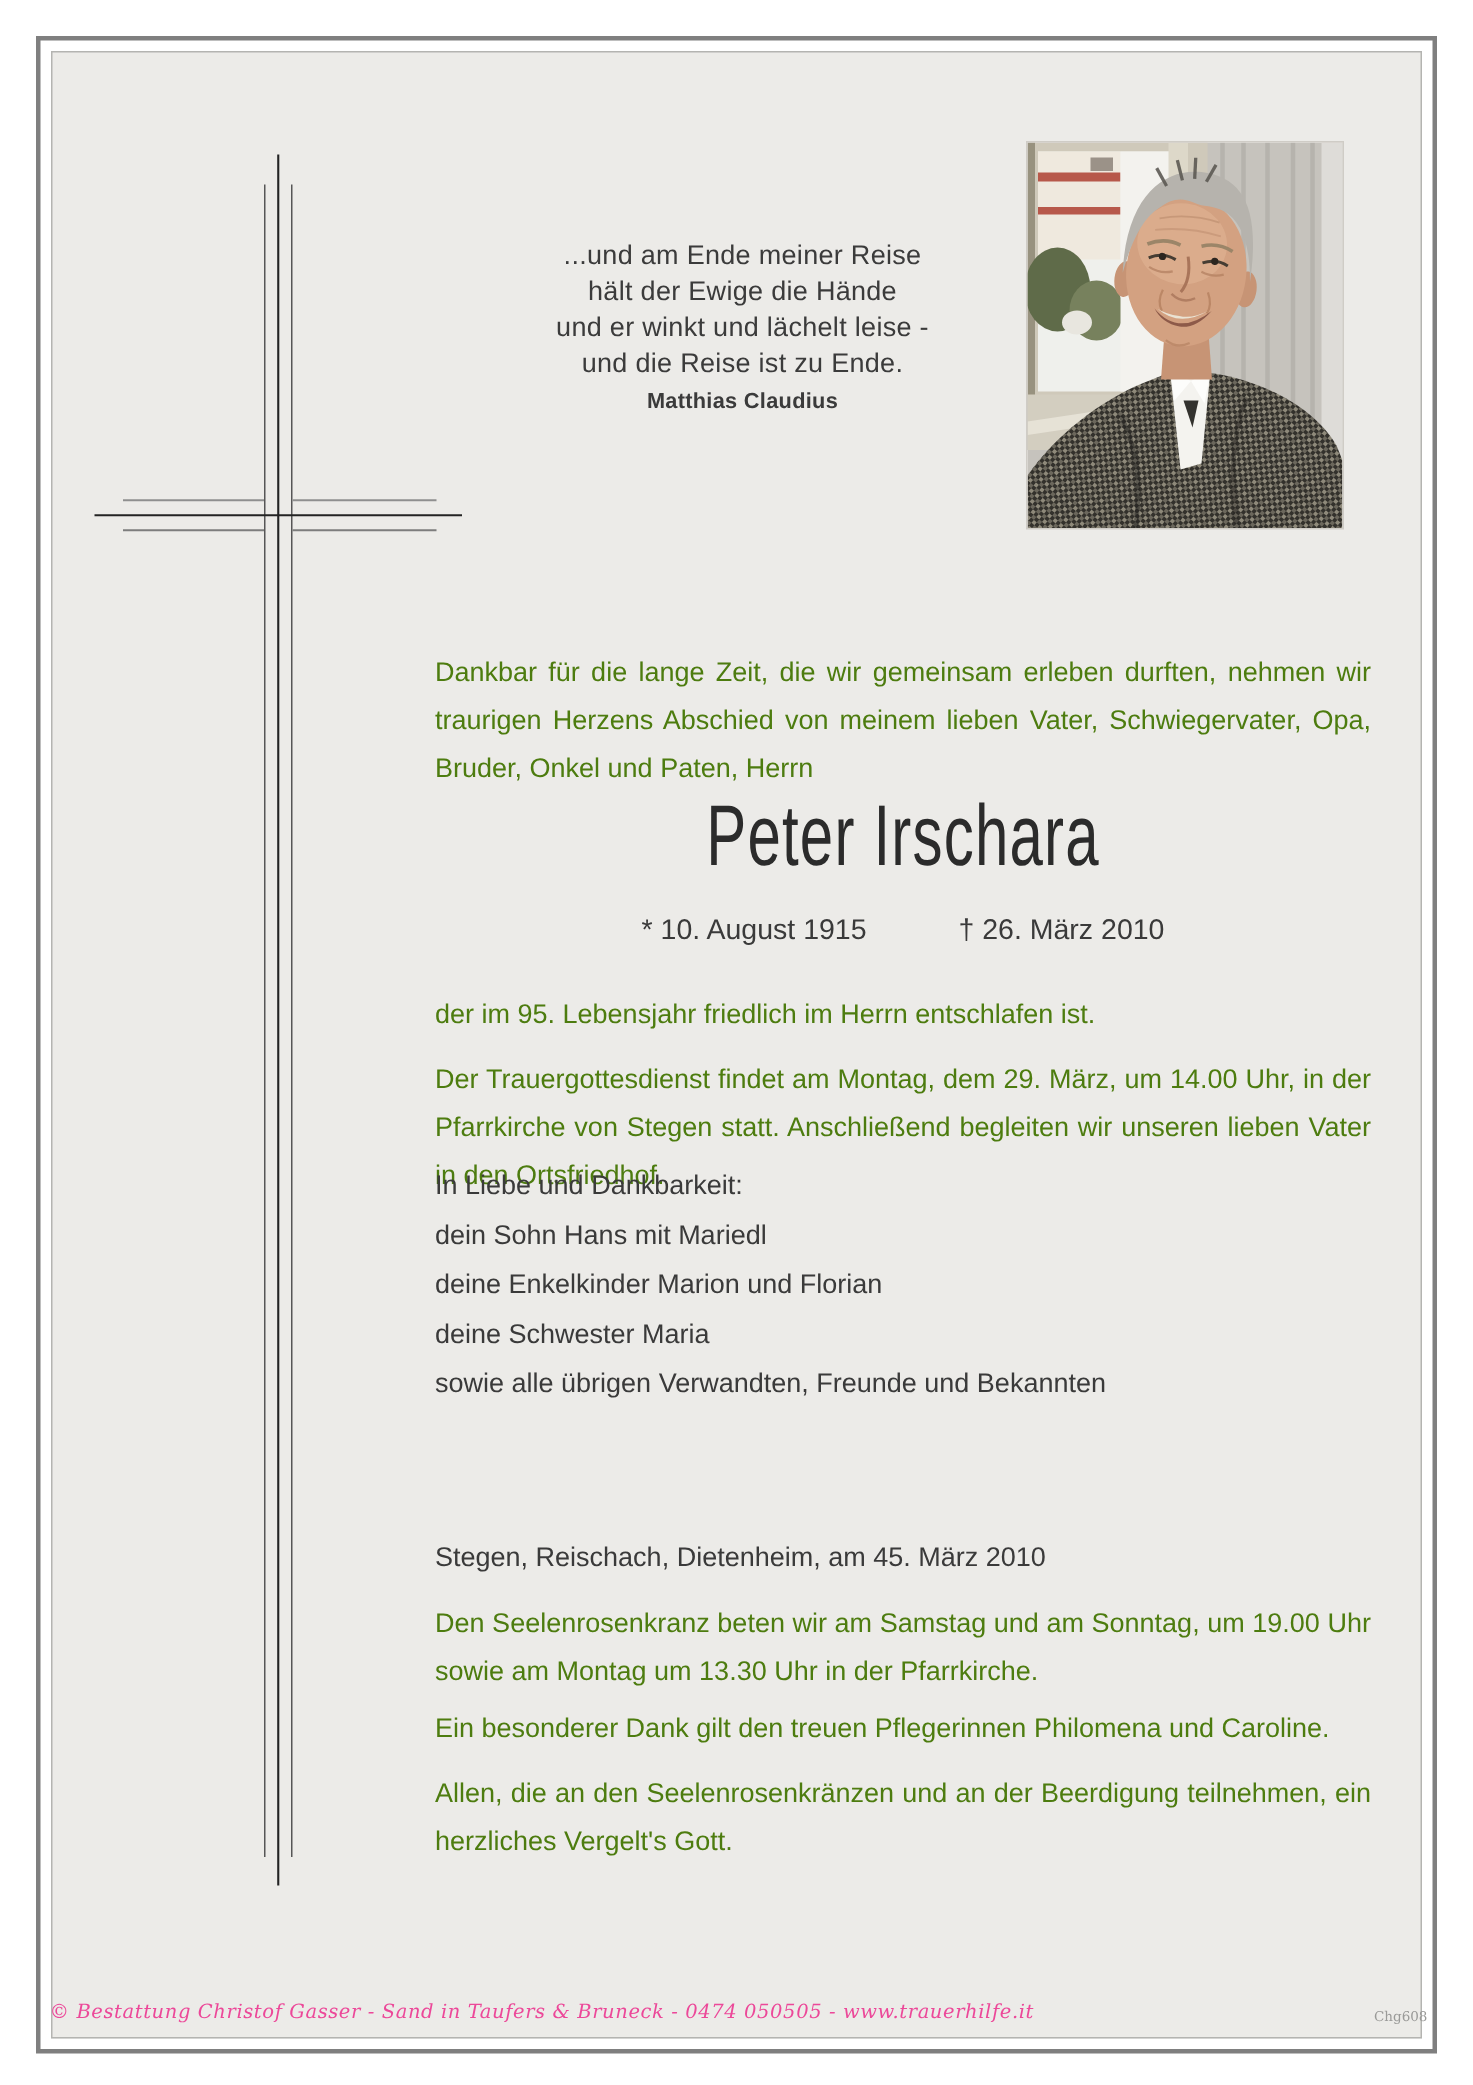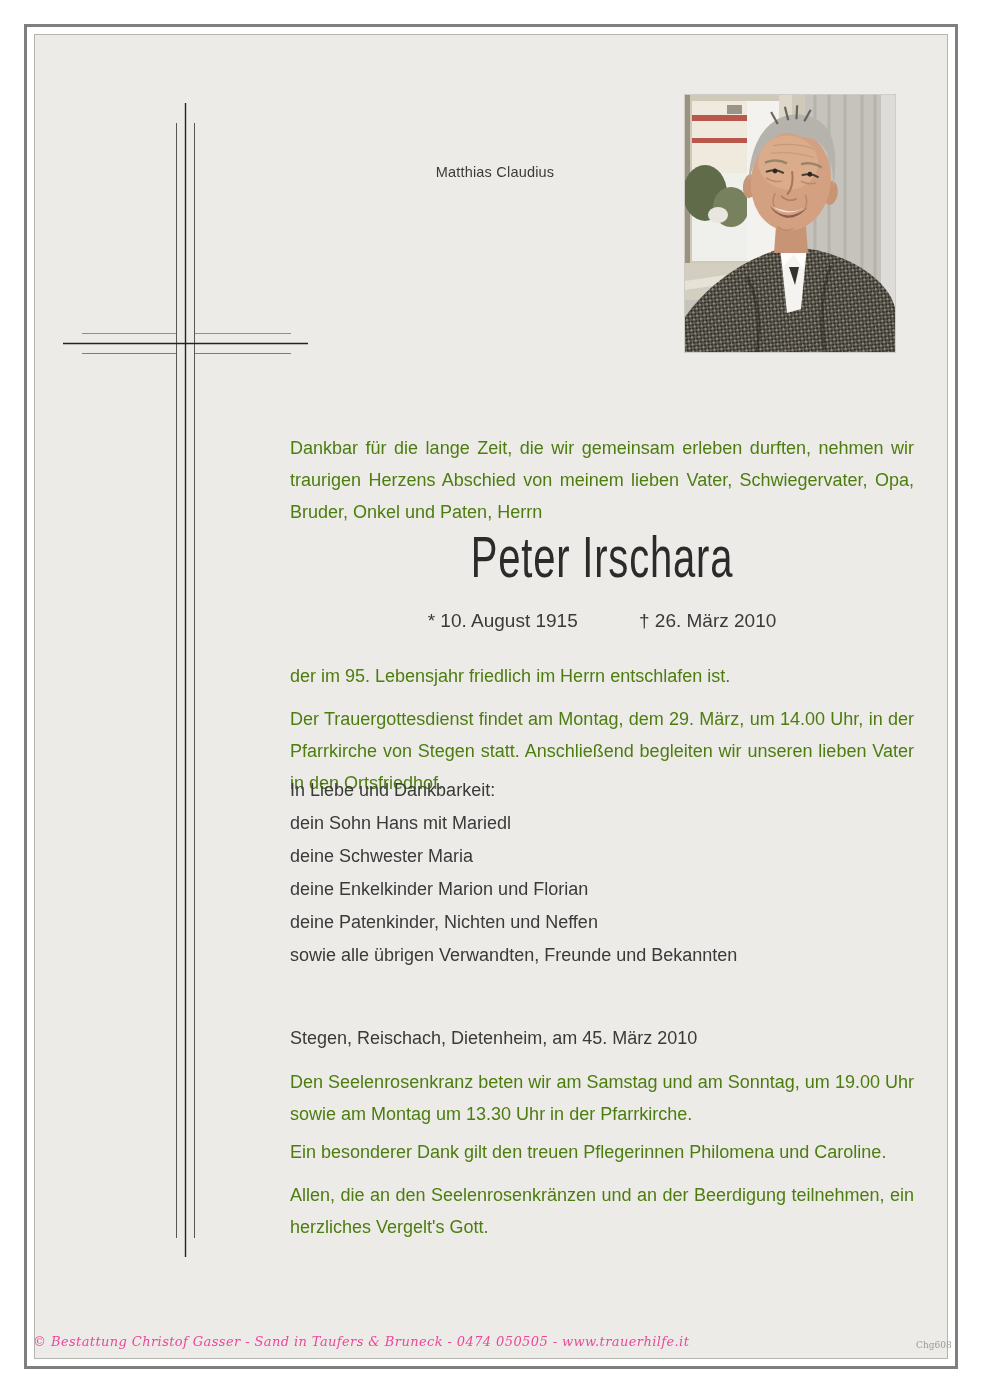--- a/index.html
+++ b/index.html
@@ -10,21 +10,21 @@
          border:3px solid #7f7f7f;background:#ffffff;}
   .frame-inner{position:absolute;left:7px;top:7px;right:7px;bottom:7px;
          border:1px solid #b4b4b1;background:#ecebe8;}
   .abs{position:absolute;}
   
   .cross{left:55px;top:95px;width:260px;height:1170px;}
   
   .quote{left:340px;top:158px;width:310px;text-align:center;
          font-size:18px;line-height:24px;color:#3b3b3b;letter-spacing:.2px;}
   .quote-line{white-space:nowrap;}
-  .quote-attribution{margin-top:2px;font-size:14.5px;color:#3b3b3b;}
+  .quote-attribution{margin-top:2px;font-size:14.5px;color:#3b3b3b;font-weight:bold;}
   
   .photo{left:685px;top:95px;width:210px;height:257px;outline:1px solid #cfccc6;}
   .photo svg{display:block;width:210px;height:257px;}
   
   .col{left:290px;width:624px;}
   .body-text{font-size:18px;line-height:32px;text-align:justify;color:#4d7c0f;}
   .intro{top:432px;}
   .deceased-name{top:528px;text-align:center;font-size:50px;color:#2b2b2b;
                  letter-spacing:1px;transform:scale(.8,1.15);transform-origin:50% 50%;
                  white-space:nowrap;}
@@ -59,20 +59,26 @@
     <line x1="121.5" y1="28" x2="121.5" y2="1143" stroke="#565656" stroke-width="1"></line>
     <line x1="139.5" y1="28" x2="139.5" y2="1143" stroke="#565656" stroke-width="1"></line>
     <line x1="8" y1="248.5" x2="253" y2="248.5" stroke="#232323" stroke-width="1.4"></line>
     <line x1="27" y1="238.5" x2="121" y2="238.5" stroke="#8f8f8f" stroke-width="1.2"></line>
     <line x1="140" y1="238.5" x2="236" y2="238.5" stroke="#8f8f8f" stroke-width="1.2"></line>
     <line x1="27" y1="258.5" x2="121" y2="258.5" stroke="#7d7d7d" stroke-width="1.2"></line>
     <line x1="140" y1="258.5" x2="236" y2="258.5" stroke="#7d7d7d" stroke-width="1.2"></line>
   </svg>
 
   <div class="abs quote">
+    <div>
+        <div class="quote-line">...und am Ende meiner Reise</div>
+        <div class="quote-line">hält der Ewige die Hände</div>
+        <div class="quote-line">und er winkt und lächelt leise -</div>
+        <div class="quote-line">und die Reise ist zu Ende.</div>
+      </div>
     <div class="quote-attribution">Matthias Claudius</div>
   </div>
 
   <div class="abs photo" title="Porträt des Verstorbenen">
     <svg viewBox="0 0 210 257" preserveAspectRatio="none" aria-hidden="true">
       <defs>
         <pattern id="tweed" width="5" height="5" patternUnits="userSpaceOnUse" patternTransform="rotate(40)">
           <rect width="5" height="5" fill="#33312c"></rect>
           <rect width="2.5" height="2.5" fill="#8e897a"></rect>
           <rect x="2.5" y="2.5" width="2.5" height="2.5" fill="#6b675c"></rect>
@@ -161,23 +167,22 @@
   </div>
 
   <div class="abs col body-text passing">der im 95. Lebensjahr friedlich im Herrn entschlafen ist.</div>
 
   <div class="abs col body-text service">Der Trauergottesdienst findet am Montag, dem 29. März, um 14.00 Uhr, in der Pfarrkirche von Stegen statt. Anschließend begleiten wir unseren lieben Vater in den Ortsfriedhof.</div>
 
   <div class="abs col mourners">
     <div class="mourner-heading">In Liebe und Dankbarkeit:</div>
     <div>
         <div class="mourner-line">dein Sohn Hans mit Mariedl</div>
+        <div class="mourner-line">deine Enkelkinder Marion und Florian</div>
         <div class="mourner-line">deine Schwester Maria</div>
-        <div class="mourner-line">deine Enkelkinder Marion und Florian</div>
-        <div class="mourner-line">deine Patenkinder, Nichten und Neffen</div>
         <div class="mourner-line">sowie alle übrigen Verwandten, Freunde und Bekannten</div>
       </div>
   </div>
 
   <div class="abs col place-date">Stegen, Reischach, Dietenheim, am 45. März 2010</div>
 
   <div class="abs col body-text rosary">Den Seelenrosenkranz beten wir am Samstag und am Sonntag, um 19.00 Uhr sowie am Montag um 13.30 Uhr in der Pfarrkirche.</div>
 
   <div class="abs col body-text thanks">Ein besonderer Dank gilt den treuen Pflegerinnen Philomena und Caroline.</div>
 

